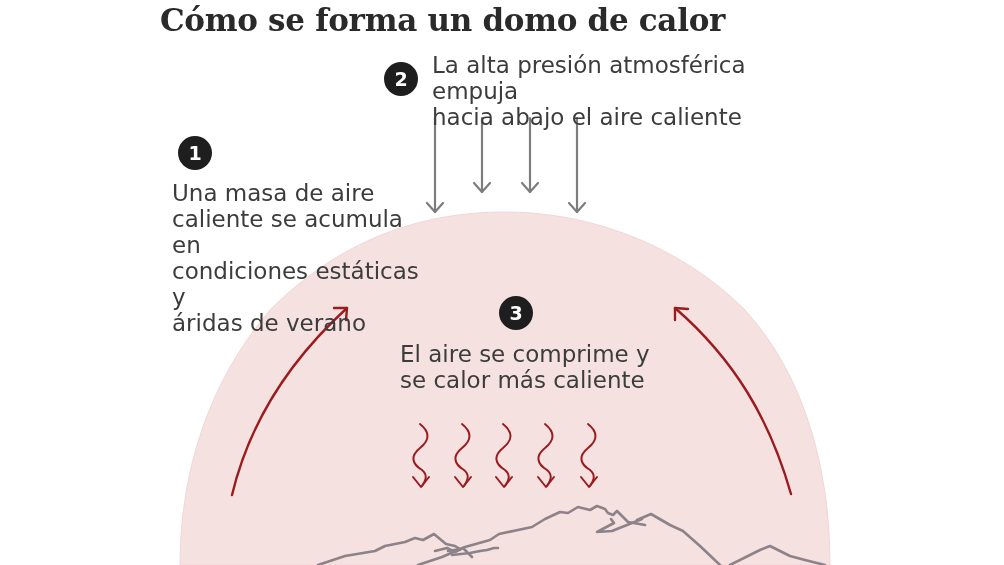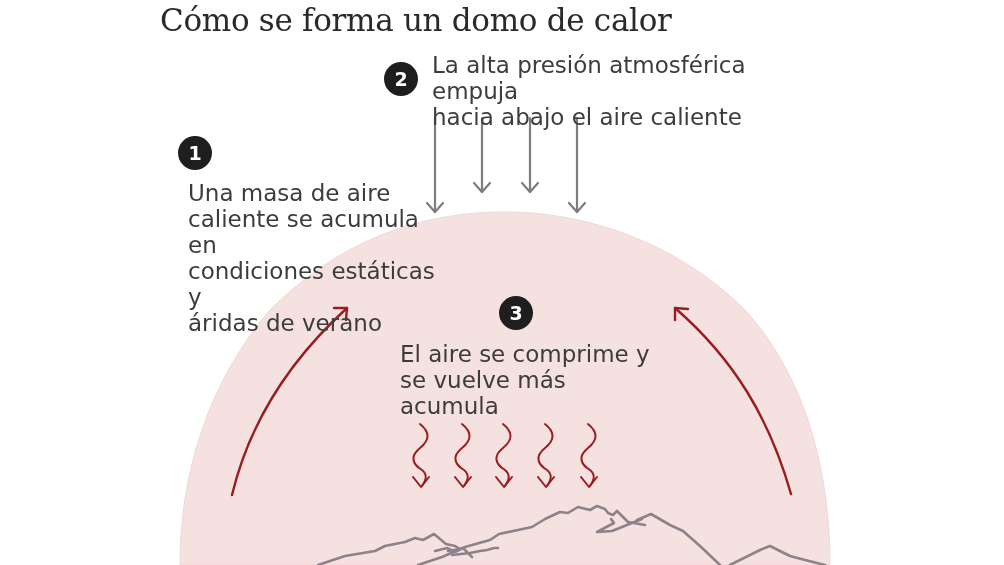--- a/index.html
+++ b/index.html
@@ -24,21 +24,21 @@
       position: absolute;
       left: 0; top: 0;
       width: 1004px; height: 565px;
     }
     .title {
       position: absolute;
       left: 160px;
       top: 0px;
       font-family: "DejaVu Serif", serif;
       font-size: 31px;
-      font-weight: normal;
+      font-weight: bold;
       color: #2a2a2a;
       letter-spacing: -0.3px;
       line-height: 40px;
       white-space: nowrap;
     }
     .badge {
       position: absolute;
       width: 34px;
       height: 34px;
       border-radius: 50%;
@@ -52,21 +52,21 @@
     }
     .step-text {
       position: absolute;
       font-family: "DejaVu Sans", sans-serif;
       font-size: 23px;
       line-height: 26px;
       color: #3c3c3c;
       white-space: pre-line;
     }
     .step2-text { left: 432px; top: 52px; width: 400px; }
-    .step1-text { left: 188px; top: 180px; width: 260px; }
+    .step1-text { left: 172px; top: 180px; width: 260px; }
     .step3-text { left: 400px; top: 341px; width: 260px; }
   </style>
 </head>
 <body>
 
 <div class="stage">
 
   <svg class="art" viewBox="0 0 1004 565" xmlns="http://www.w3.org/2000/svg">
 
     <g>
@@ -144,15 +144,15 @@
 hacia abajo el aire caliente</div>
 
   <div class="badge" style="left:178px; top:136px;">1</div>
   <div class="step-text step1-text">Una masa de aire
 caliente se acumula en
 condiciones estáticas y
 áridas de verano</div>
 
   <div class="badge" style="left:499px; top:296px;">3</div>
   <div class="step-text step3-text">El aire se comprime y
-se vuelve más acumula</div>
+se calor más caliente</div>
 
 </div>
 
 </body></html>

